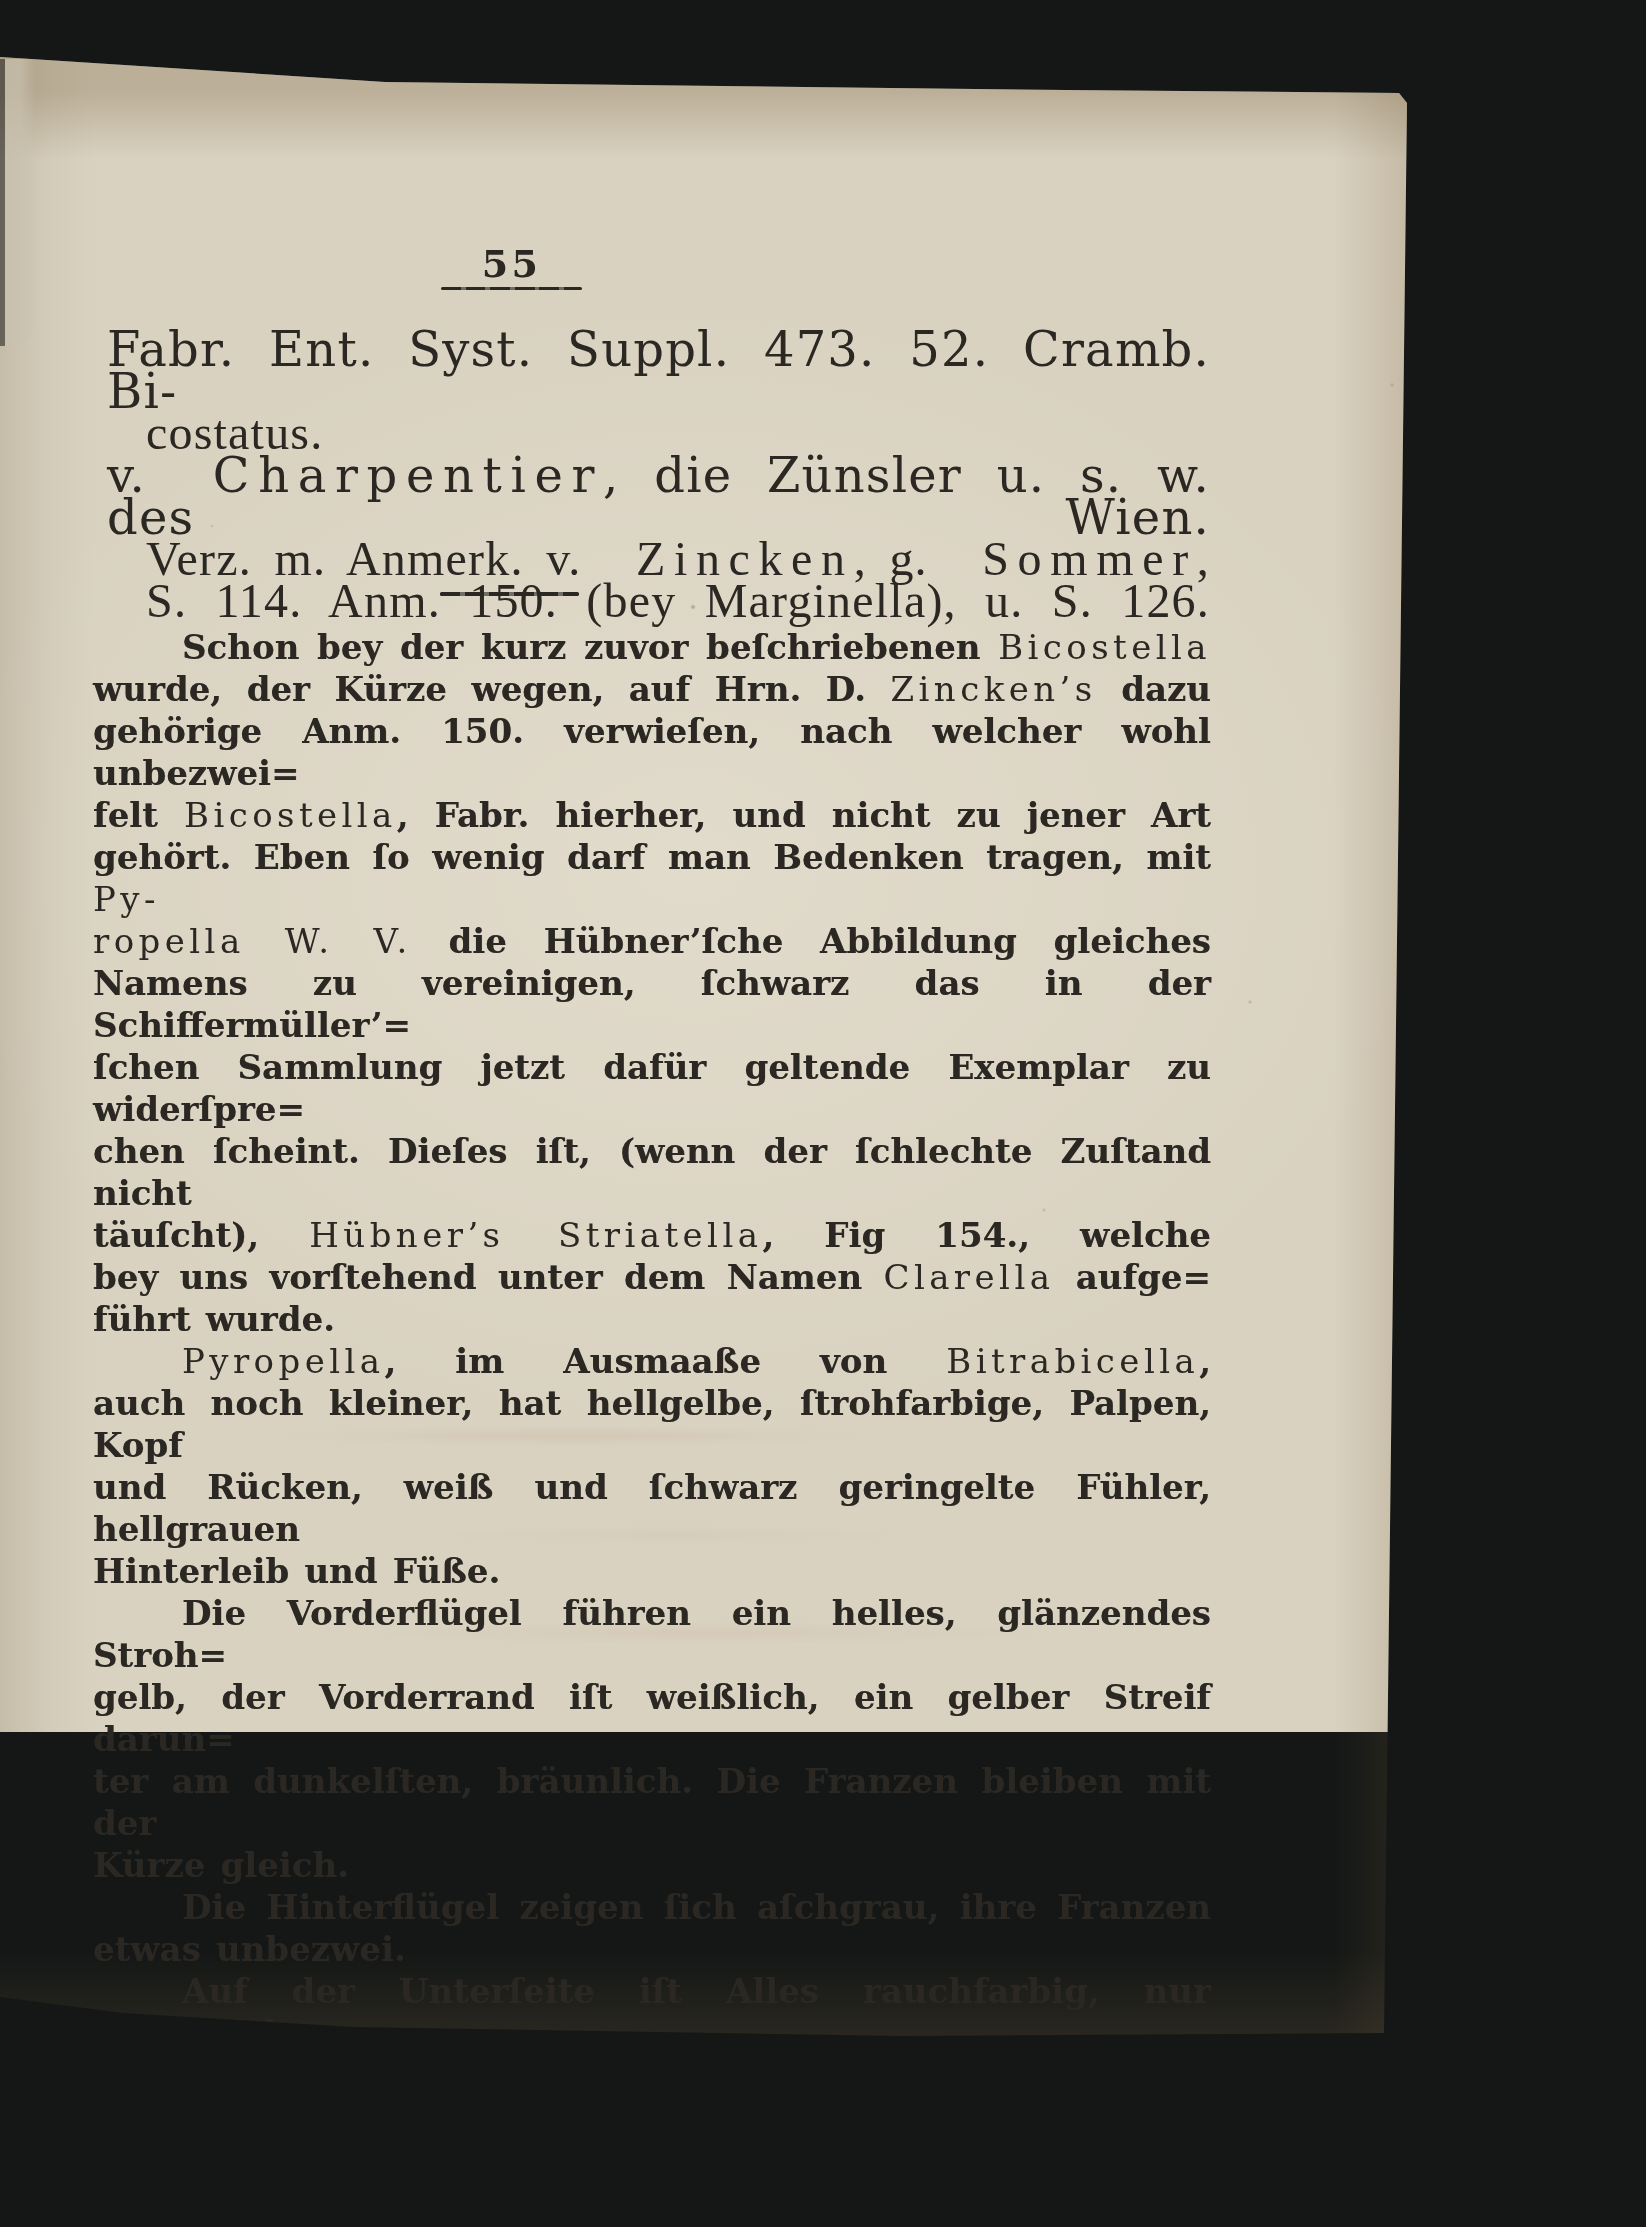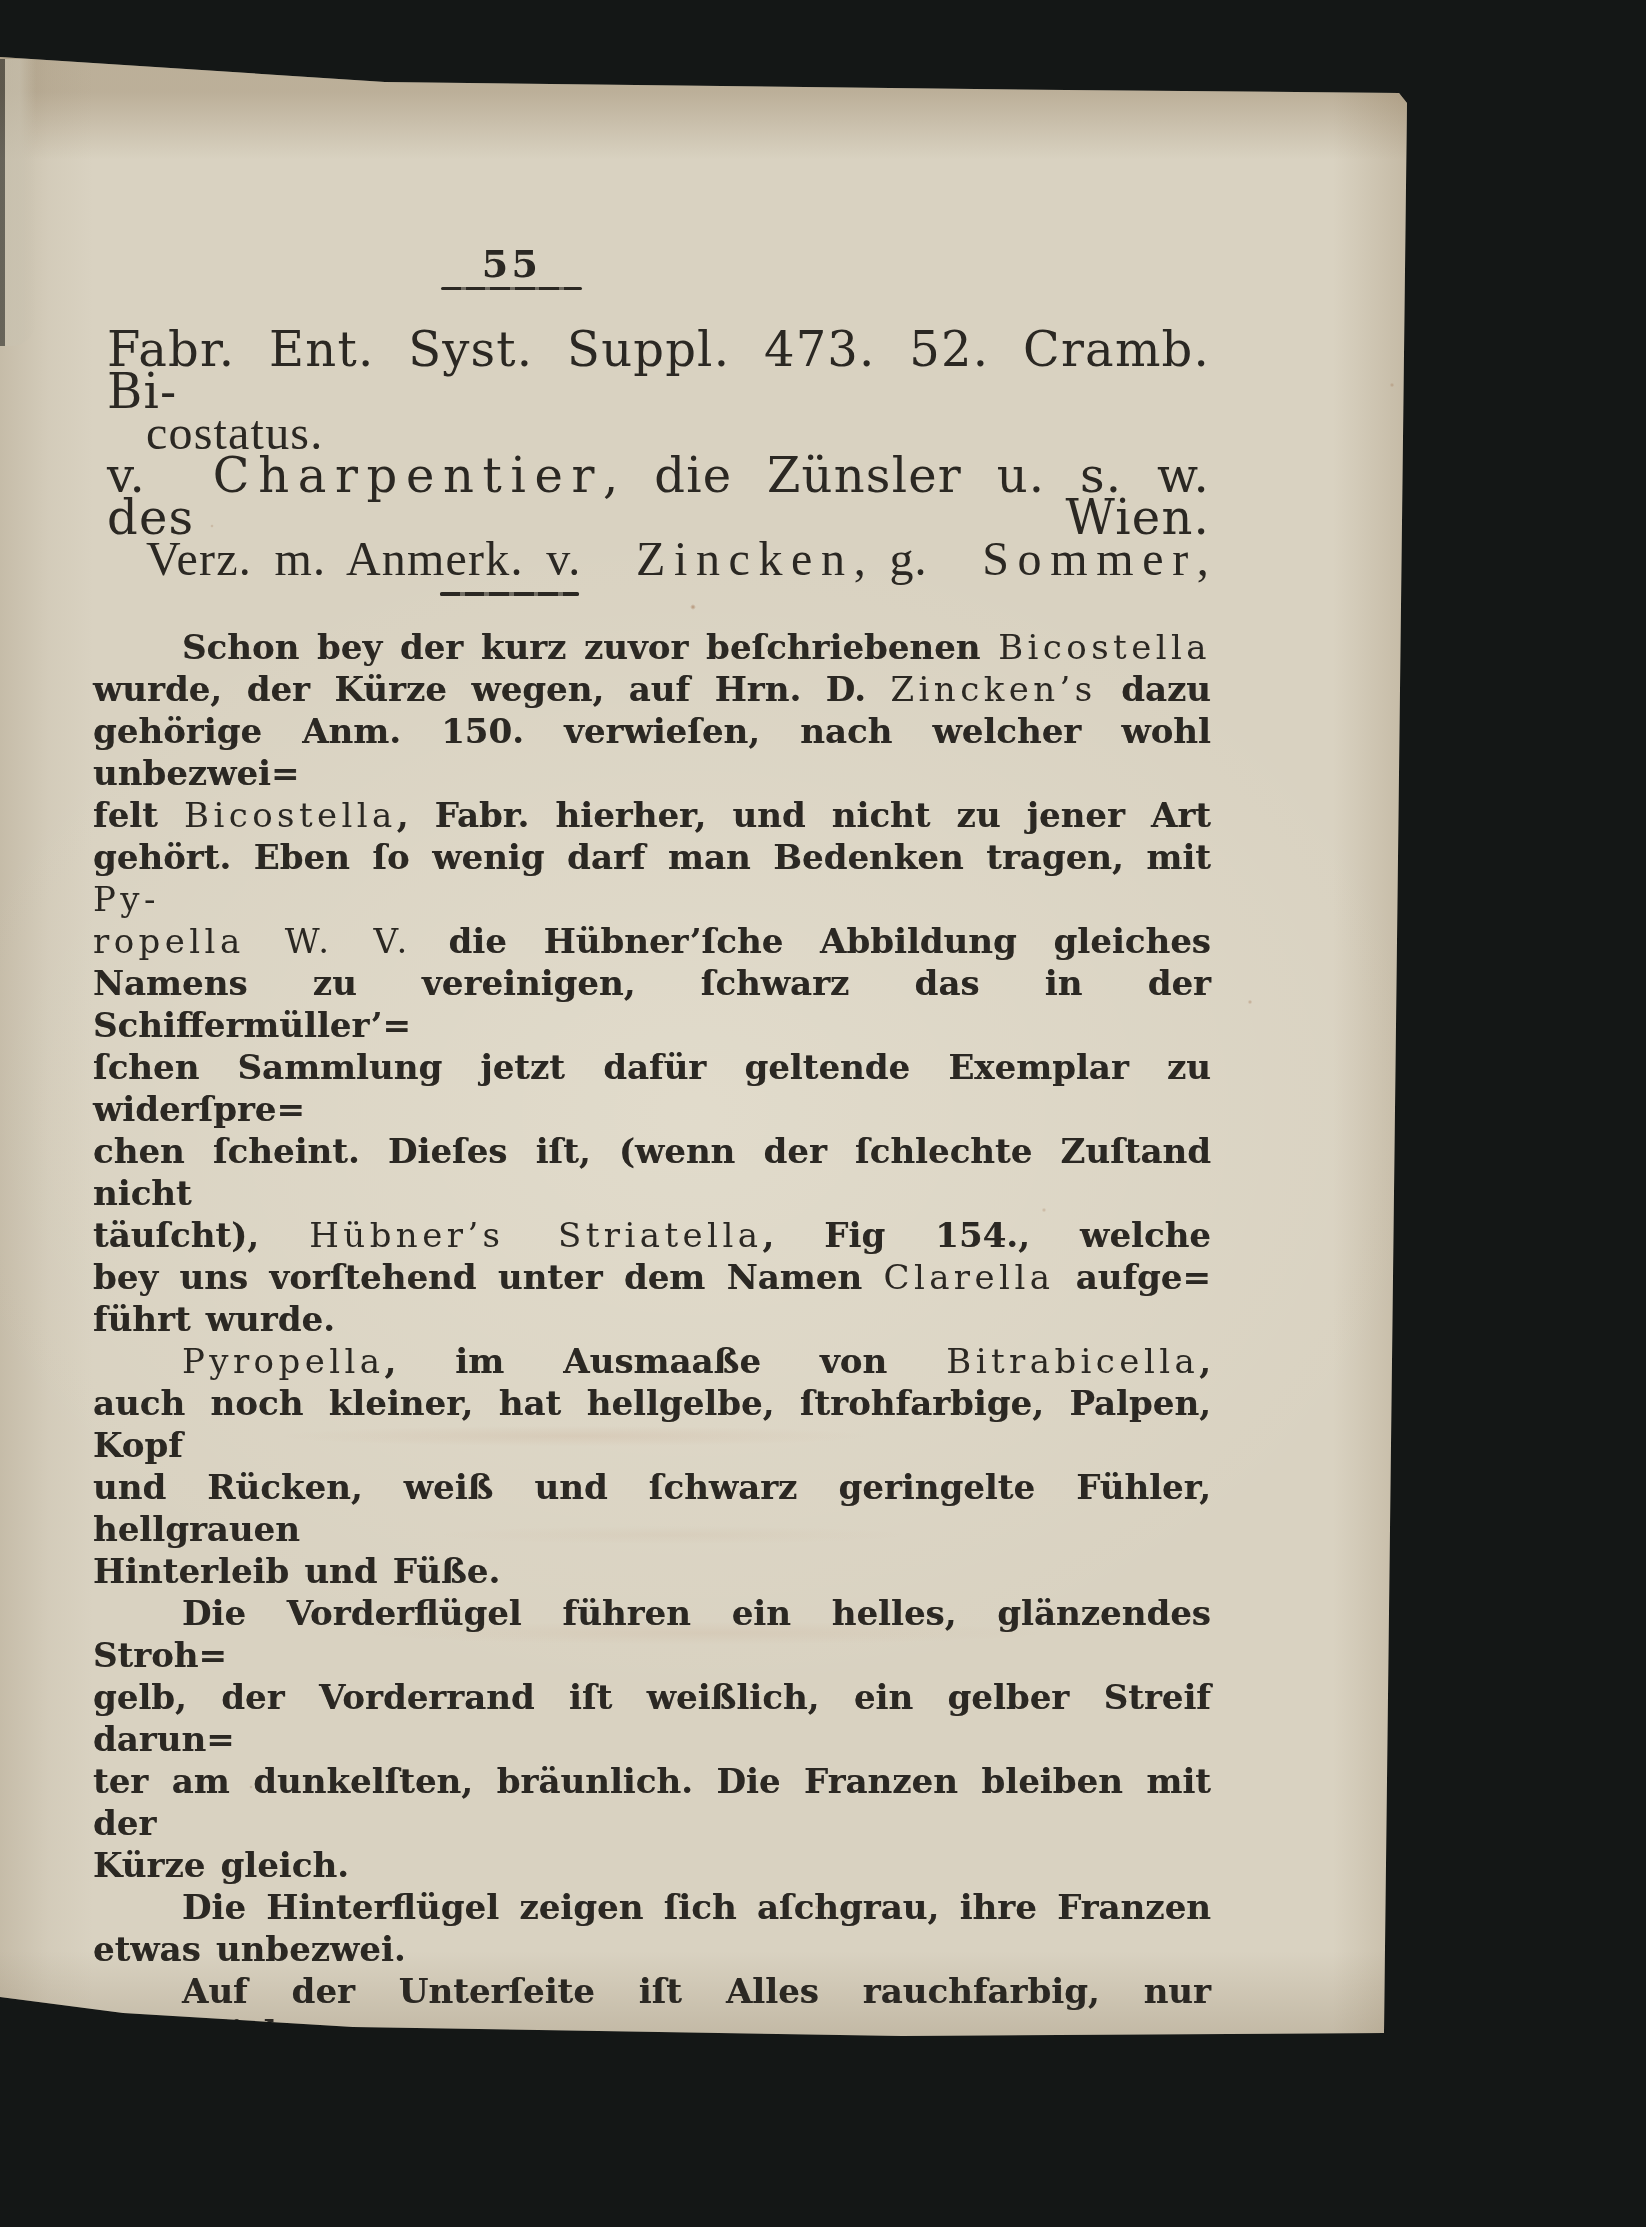--- a/index.html
+++ b/index.html
@@ -1,18 +1,18 @@
 <!DOCTYPE html>
 <html style="font-size:13px"><head>
 <meta charset="utf-8">
 <style>
   html,body{margin:0;padding:0;background:#141716;}
   .stage{position:relative;width:1646px;height:2227px;overflow:hidden;
          background:#141716;font-family:"DejaVu Serif",serif;color:#2b2823;}
-  .page{position:absolute;left:0;top:0;width:1646px;height:2227px;
+  .page{position:absolute;left:0;top:0;width:1646px;height:1732px;
     background:
       radial-gradient(426px 14.8px at 574px 1436px, rgba(165,95,55,.09), rgba(165,95,55,0) 70%),
       radial-gradient(492px 16.4px at 705px 1633px, rgba(165,95,55,.07), rgba(165,95,55,0) 70%),
       radial-gradient(344px 13px at 672px 1535px, rgba(165,95,55,.05), rgba(165,95,55,0) 70%),
       radial-gradient(1066px 820px at 42% 50%, rgba(255,252,240,.22), rgba(255,252,240,0) 72%),
       linear-gradient(90deg, rgba(120,100,70,.20), rgba(120,100,70,.06) 49px, rgba(120,100,70,0) 94px),
       linear-gradient(180deg, rgba(120,95,60,.30) 0 92px, rgba(120,95,60,0) 160px),
       #d9d2c1;
     clip-path: polygon(0 57px,385px 82px,1066px 90px,1399px 93px,1407px 103px,
                        1384px 2033px,902px 2036px,353px 2027px,123px 2013px,0 1997px);}
@@ -62,20 +62,21 @@
     <div class="speckles"></div>
 
     <div class="pageno">55</div>
     <div class="rule rule-top"></div>
 
     <div class="bib">
         <div class="line just"><span class="seg-p">Fabr. Ent. Syst. Suppl. 473. 52. Cramb. Bi-</span></div>
         <div class="line hang"><span class="seg-p">costatus.</span></div>
         <div class="line just"><span class="seg-p">v. </span><span class="seg-a">Charpentier</span><span class="seg-p">, die Zünsler u. s. w. des Wien.</span></div>
         <div class="line just hang"><span class="seg-p">Verz. m. Anmerk. v. </span><span class="seg-a">Zincken</span><span class="seg-p">, g. </span><span class="seg-a">Sommer</span><span class="seg-p">,</span></div>
+        <div class="line just hang"><span class="seg-p">S. 114. Anm. 150. (bey Marginella), u. S. 126.</span></div>
       </div>
 
     <div class="rule rule-mid"></div>
 
     <div class="bodytext">
         <div class="line just ind"><span class="seg-f">Schon bey der kurz zuvor beſchriebenen </span><span class="seg-a">Bicostella</span></div>
         <div class="line just"><span class="seg-f">wurde, der Kürze wegen, auf Hrn. D. </span><span class="seg-a">Zincken’s</span><span class="seg-f"> dazu</span></div>
         <div class="line just"><span class="seg-f">gehörige Anm. 150. verwieſen, nach welcher wohl unbezwei=</span></div>
         <div class="line just"><span class="seg-f">felt </span><span class="seg-a">Bicostella</span><span class="seg-f">, Fabr. hierher, und nicht zu jener Art</span></div>
         <div class="line just"><span class="seg-f">gehört. Eben ſo wenig darf man Bedenken tragen, mit </span><span class="seg-a">Py-</span></div>

